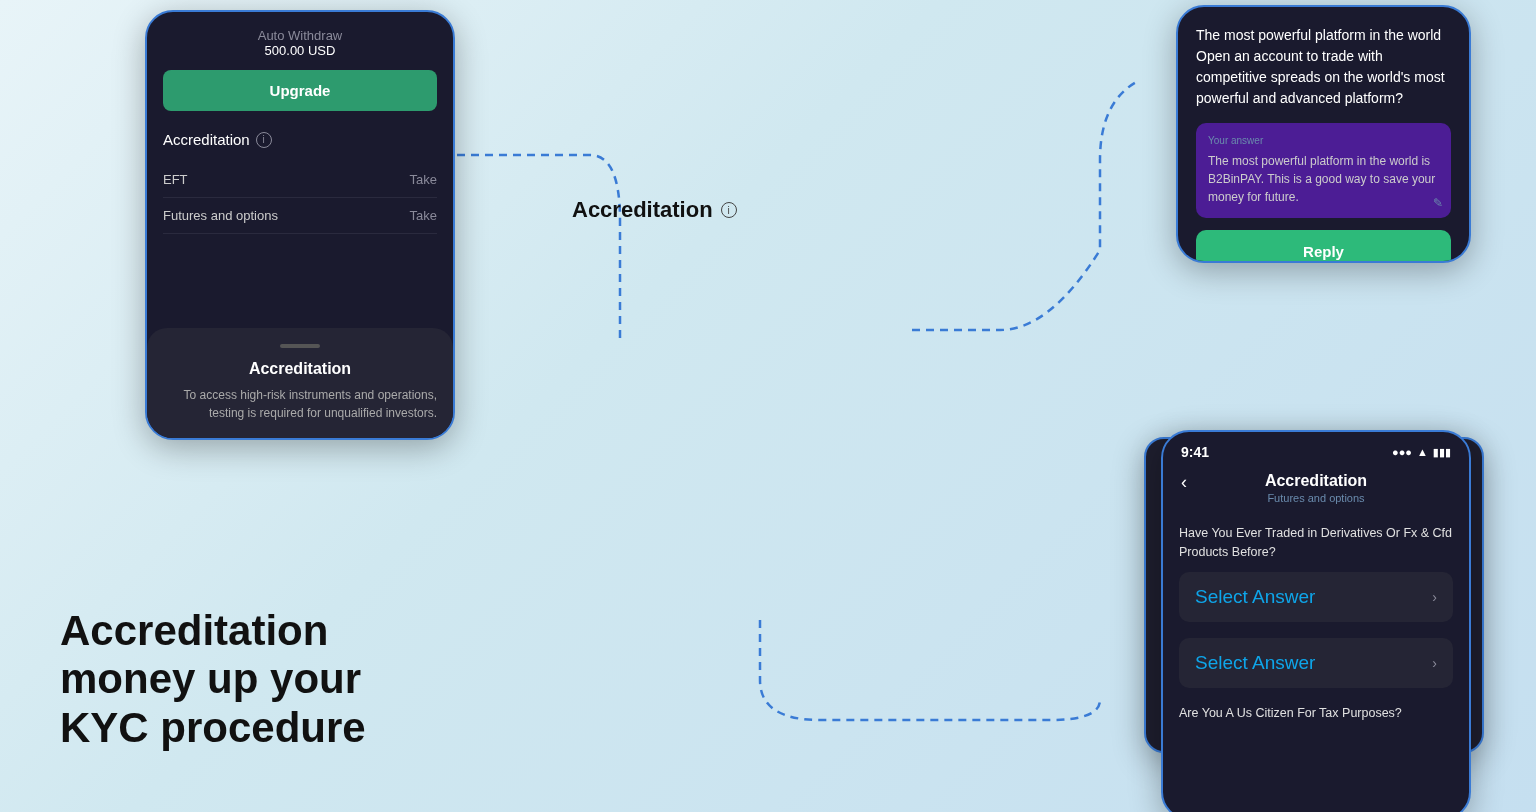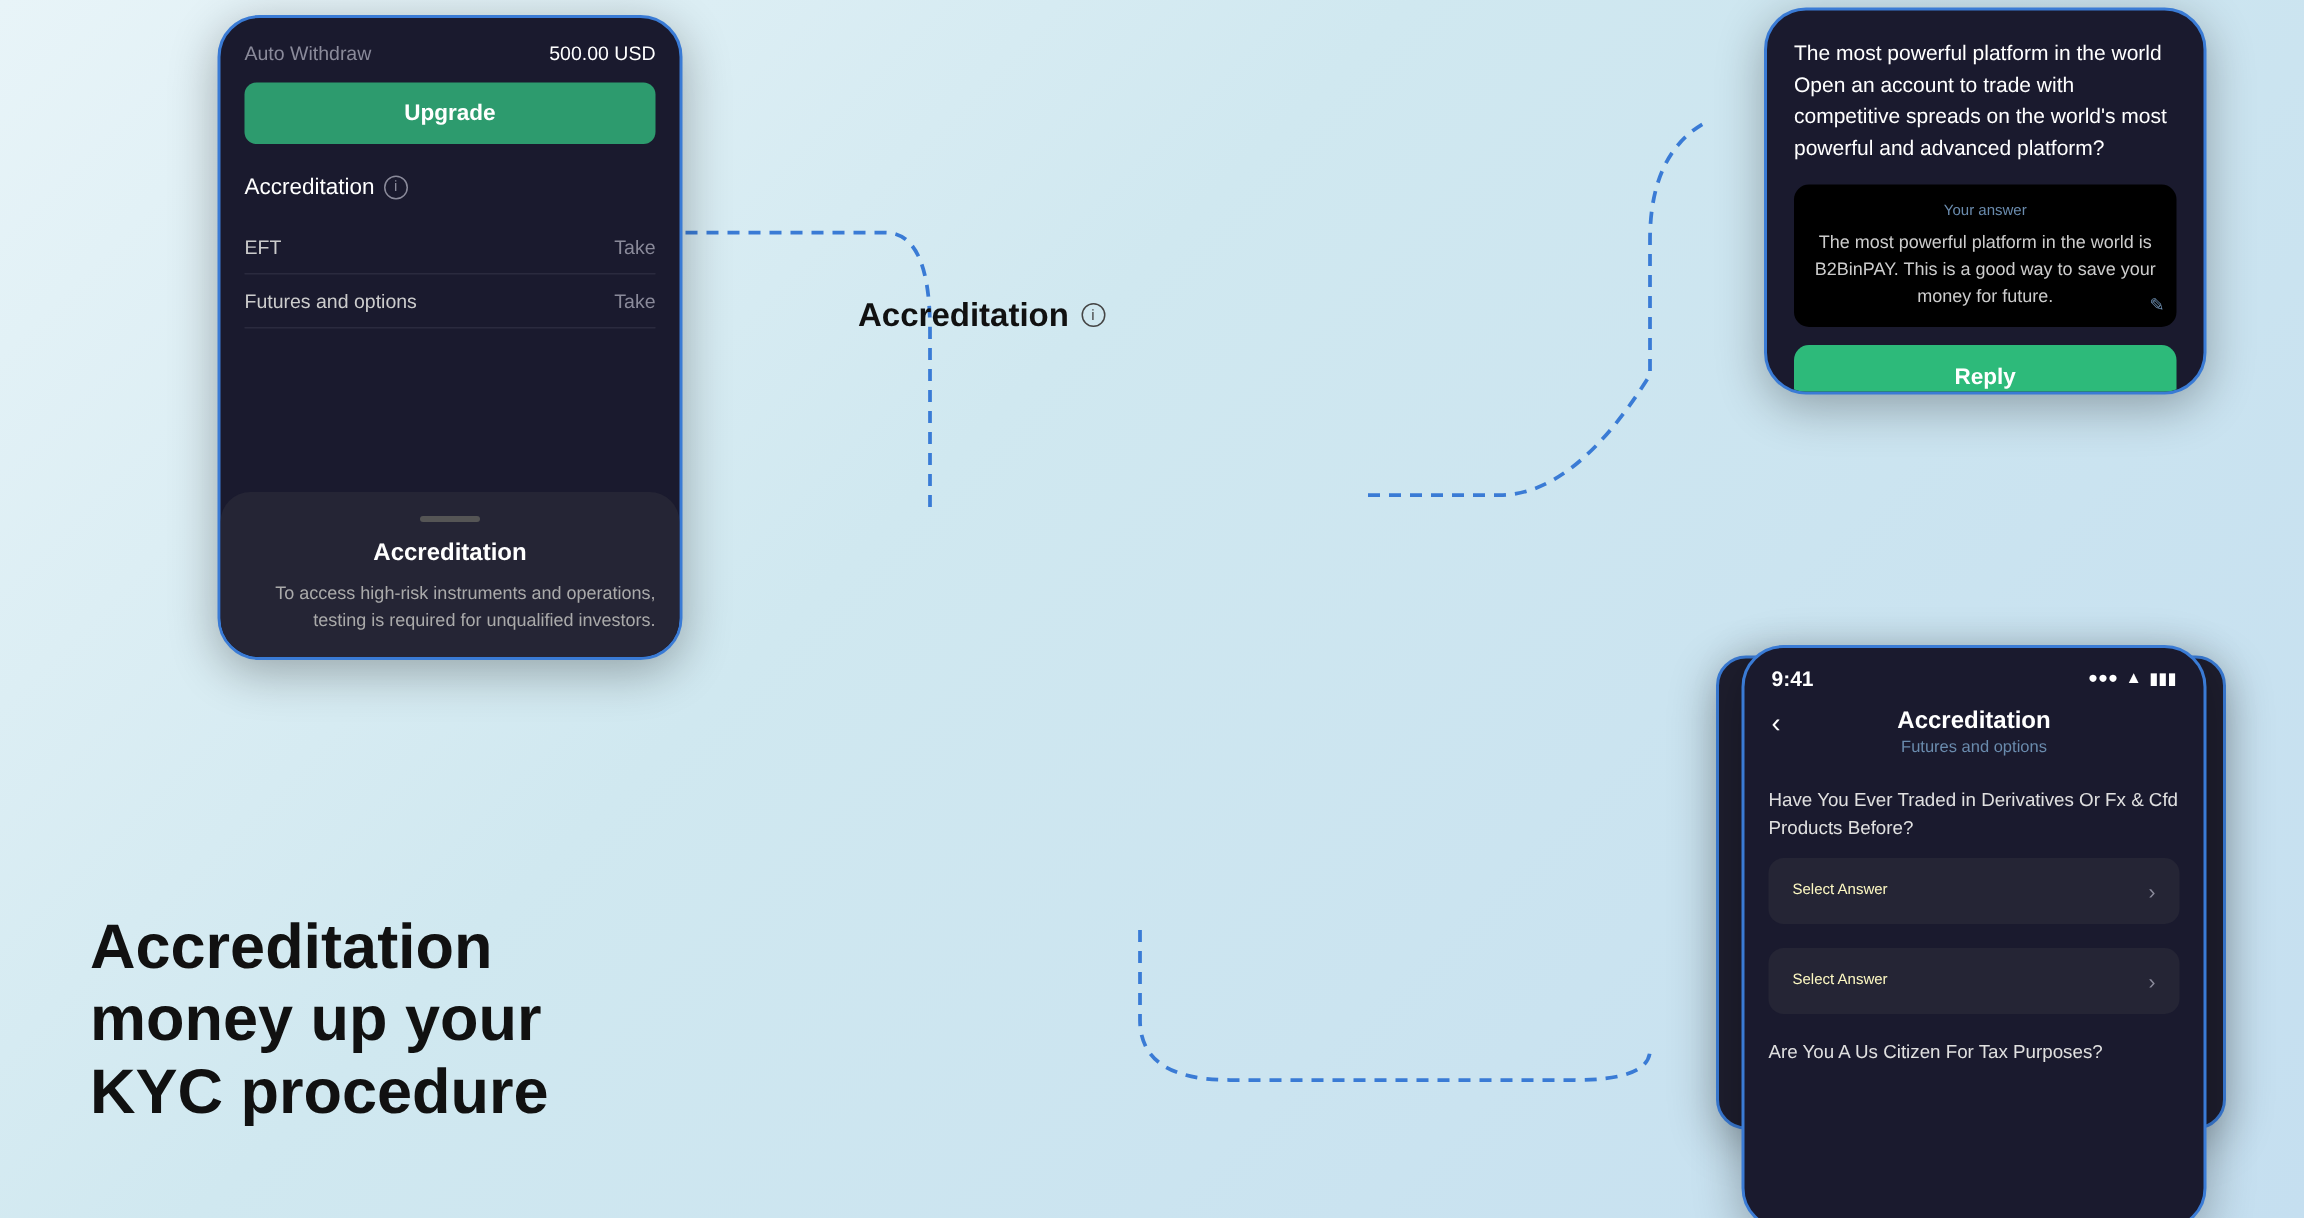--- a/index.html
+++ b/index.html
@@ -29,20 +29,21 @@
 
     .phone-1-inner {
       padding: 16px;
     }
 
     .phone-1-row {
       display: flex;
       justify-content: space-between;
       align-items: center;
       margin-bottom: 12px;
+      flex-direction: column;
     }
 
     .phone-1-label {
       color: #8a8a9a;
       font-size: 13px;
     }
 
     .phone-1-value {
       color: #ffffff;
       font-size: 13px;
@@ -208,26 +209,25 @@
     }
 
     .phone-2-question {
       color: #ffffff;
       font-size: 14px;
       line-height: 1.5;
       margin-bottom: 14px;
     }
 
     .answer-box {
-      background: #000000;
+      background: #4c1d95;
       border-radius: 10px;
       padding: 12px;
       margin-bottom: 12px;
       position: relative;
-      text-align: center;
     }
 
     .answer-label {
       color: #6a8bad;
       font-size: 10px;
       margin-bottom: 6px;
     }
 
     .answer-text {
       color: #cccccc;
@@ -343,22 +343,22 @@
       border-radius: 10px;
       padding: 14px 16px;
       display: flex;
       justify-content: space-between;
       align-items: center;
       margin-bottom: 16px;
       cursor: pointer;
     }
 
     .select-text {
-      color: #fef9c3;
-      font-size: 10px;
+      color: #0ea5e9;
+      font-size: 19px;
     }
 
     .chevron-icon {
       color: #8a8a9a;
       font-size: 14px;
     }
 
     
     .bottom-text {
       position: absolute;

